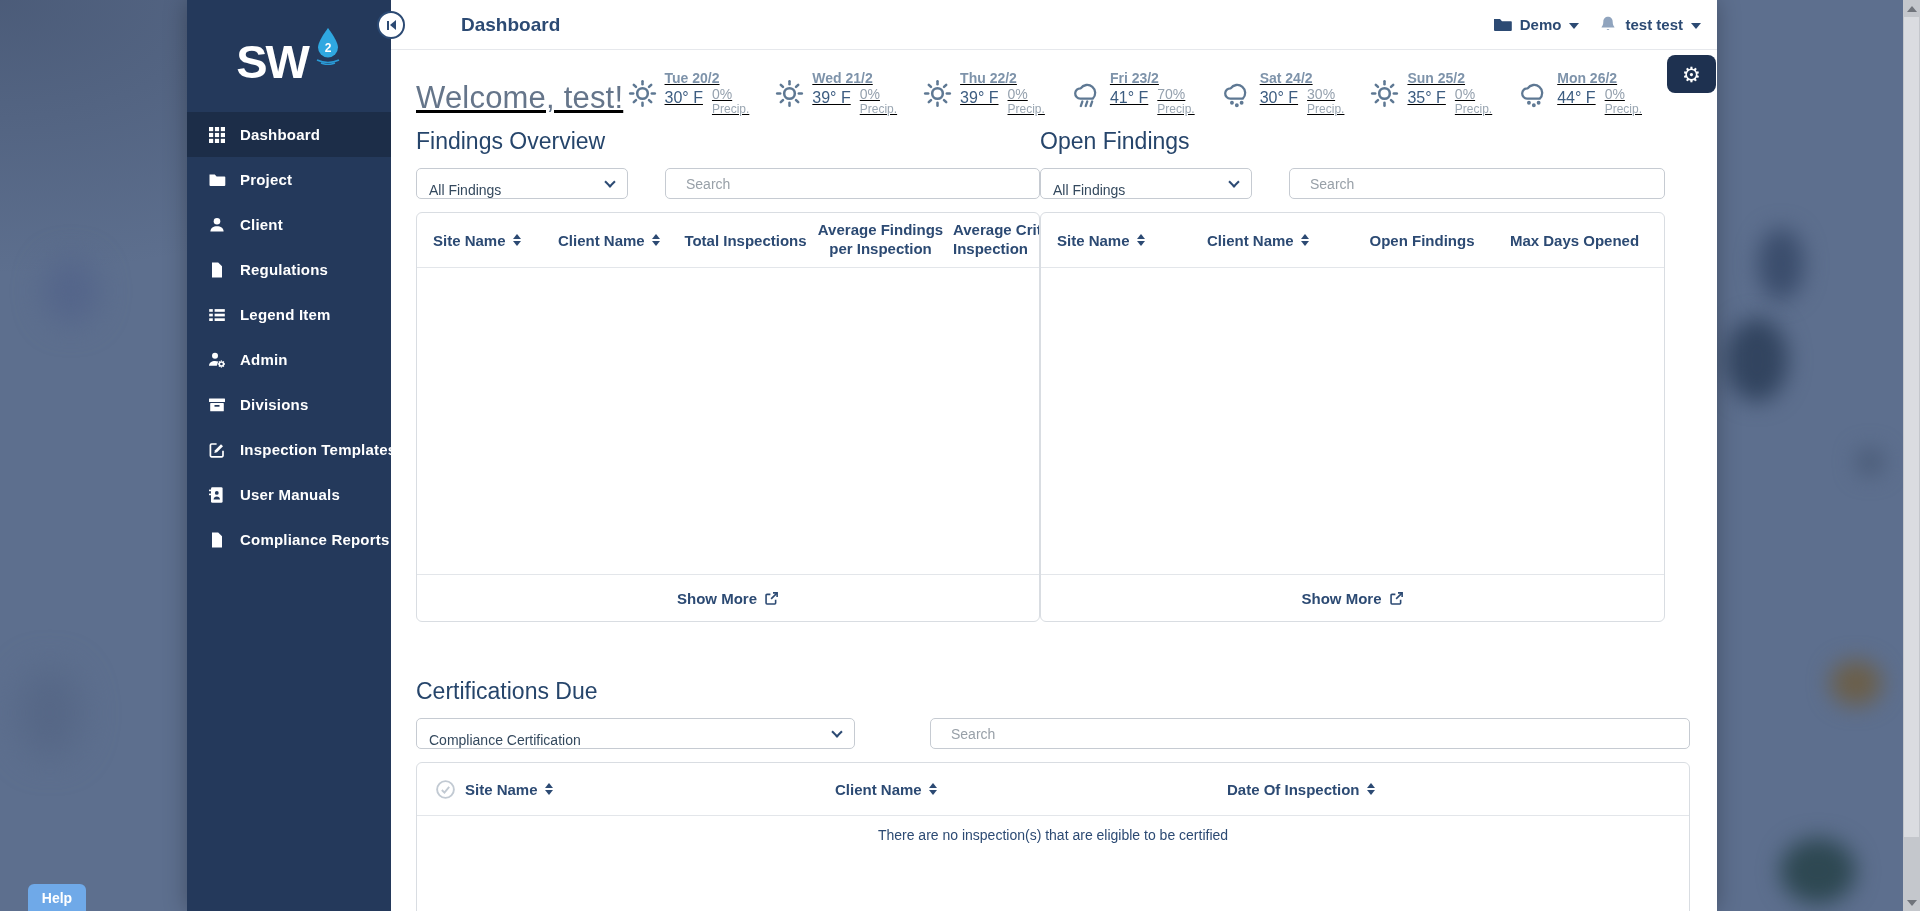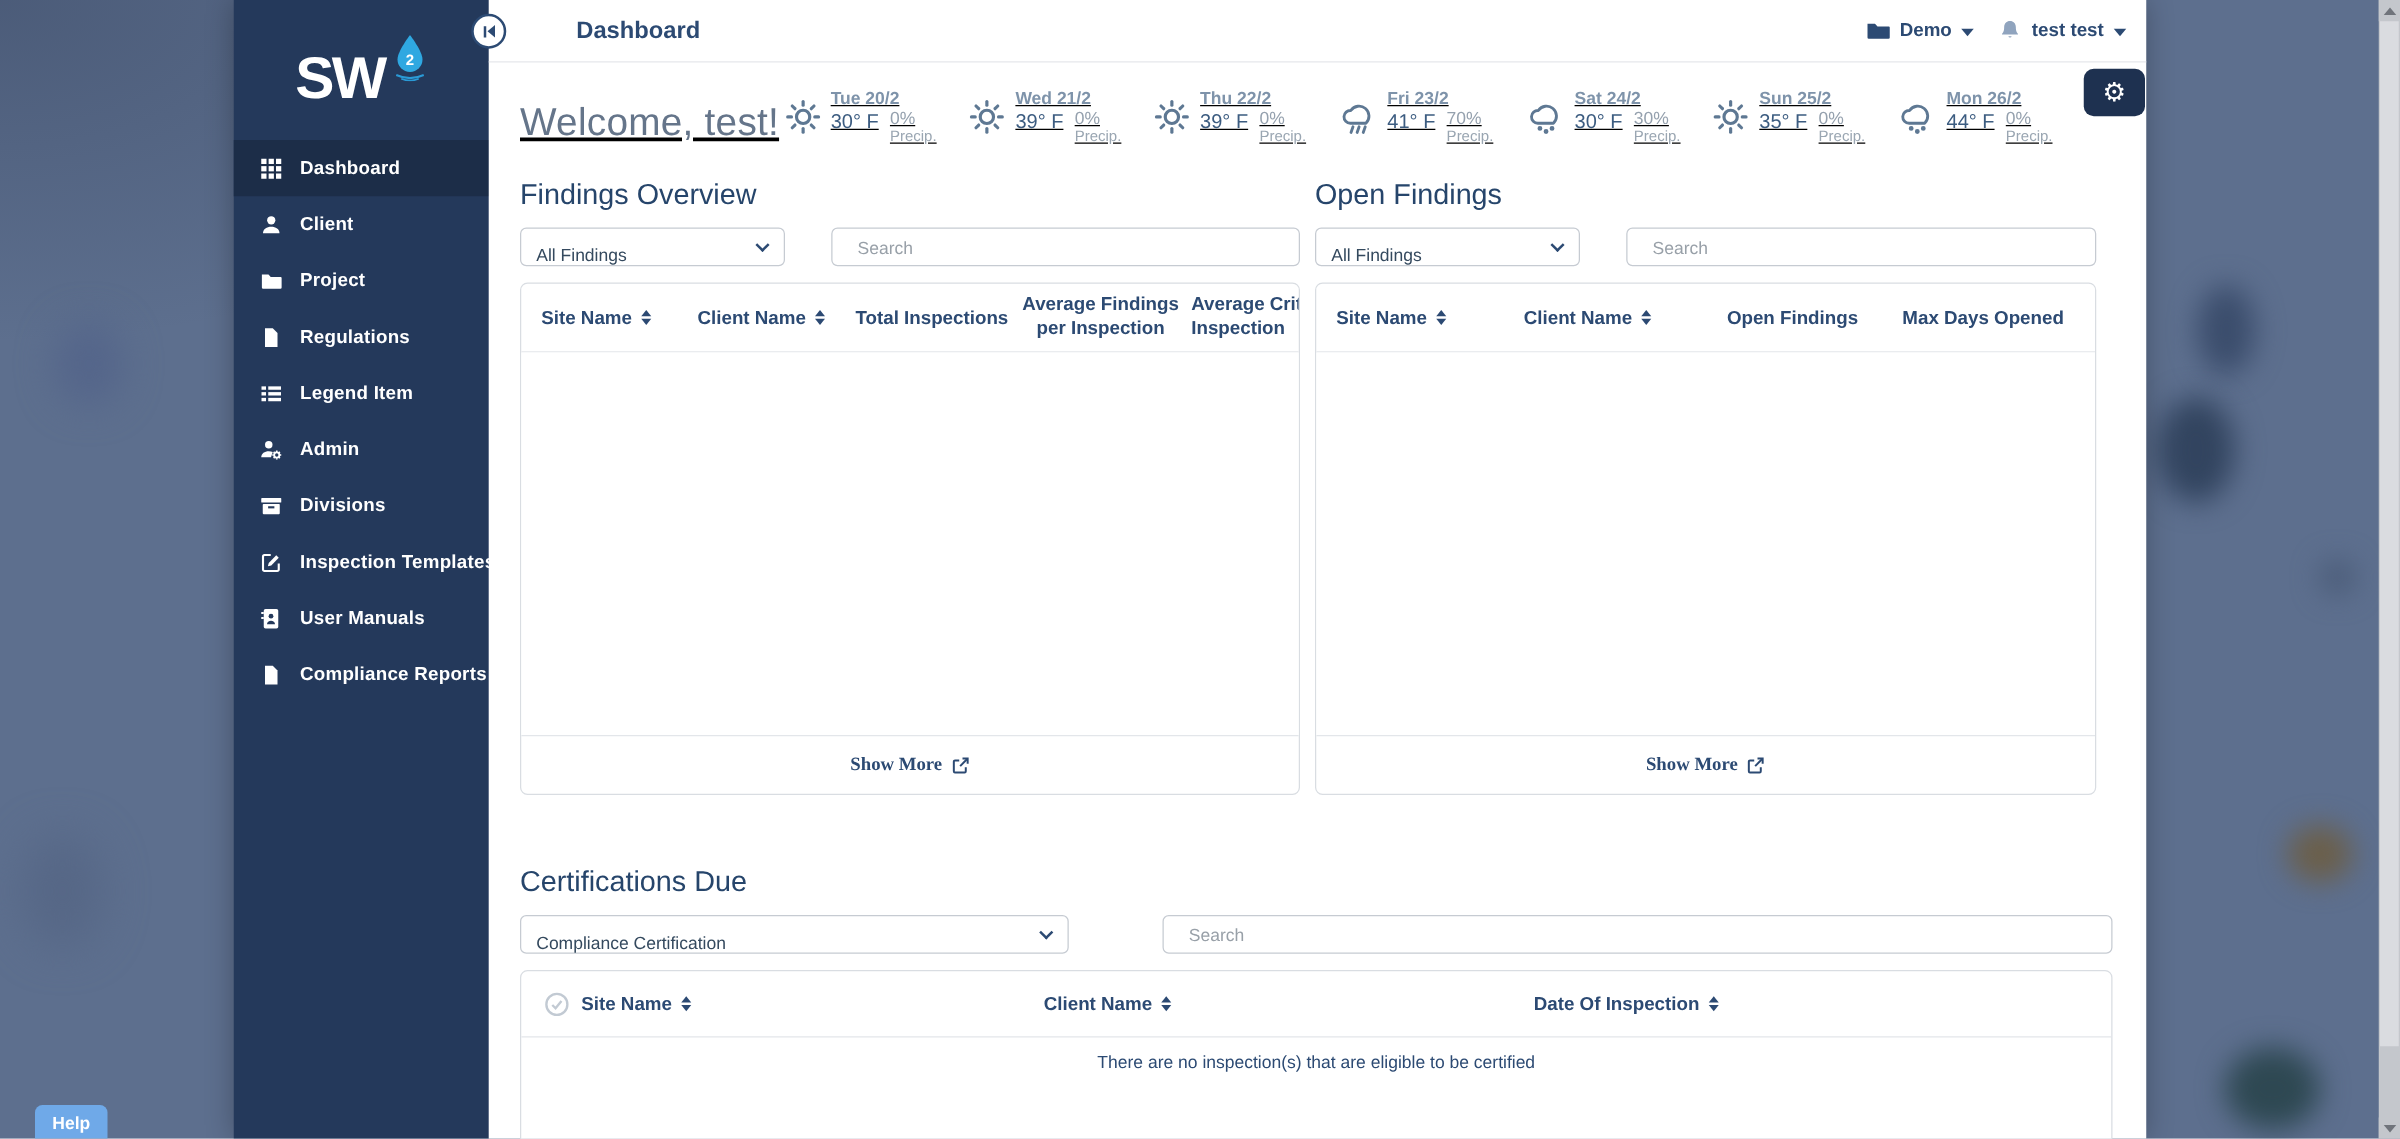--- a/index.html
+++ b/index.html
@@ -57,21 +57,21 @@
   .wx-ic { flex:none; color:#5e7893; display:flex; }
   .wx-day { font-size:14px; font-weight:bold; color:#7e93aa; margin-bottom:1px; white-space:nowrap; }
   .wx-row { display:flex; align-items:flex-start; gap:9px; }
   .wx-temp { font-size:16px; color:#3c5c80; white-space:nowrap; padding-top:2px; }
   .wx-pr { display:flex; flex-direction:column; line-height:1.1; }
   .wx-pct { font-size:14px; color:#95a1ae; }
   .wx-plbl { font-size:12px; color:#9aa6b2; }
   .gear-btn { position:absolute; right:1px; top:55px; width:49px; height:38px; background:#1e3150; border-radius:8px; display:flex; align-items:center; justify-content:center; cursor:pointer; }
   .gear-glyph { color:#fff; font-size:21px; line-height:1; }
 
-  .panels-row { display:flex; gap:12px; margin-top:26px; }
+  .panels-row { display:flex; margin-top:12px; }
   .pcol { flex:none; }
   .pcol.left { width:624px; } .pcol.right { width:625px; }
   .sec-title { font-size:23px; font-weight:500; color:#26456b; margin-bottom:13px; }
   .filter-row { display:flex; }
   .fselect { position:relative; height:31px; border:1px solid #c6cbd2; border-radius:5px; background:#fff; display:flex; align-items:flex-end; padding:0 30px 0 12px; font-size:14px; color:#34495e; cursor:pointer; }
   .fselect .chev { position:absolute; right:13px; top:9px; width:8px; height:8px; border-right:2px solid #2c4a73; border-bottom:2px solid #2c4a73; transform:rotate(45deg); }
   .fo-select, .of-select { width:212px; }
   .search-input { height:31px; border:1px solid #c6cbd2; border-radius:5px; font-size:14px; color:#34495e; padding:0 20px; outline:none; font-family:"Liberation Sans", sans-serif; }
   .search-input::placeholder { color:#98a0a8; }
   .fo-search, .of-search { flex:1; margin-left:37px; }
@@ -82,21 +82,21 @@
   .th.center { justify-content:center; text-align:center; }
   .th .lbl2 { line-height:1.25; }
   .sort { display:inline-flex; flex-direction:column; margin-left:7px; }
   .sort i { display:block; width:0; height:0; border-left:4px solid transparent; border-right:4px solid transparent; }
   .sort .up { border-bottom:5px solid #2c4a73; margin-bottom:2px; }
   .sort .dn { border-top:5px solid #2c4a73; }
   .fo-c1 { width:125px; } .fo-c2 { width:125px; } .fo-c3 { width:125px; white-space:nowrap; justify-content:center; }
   .fo-c4 { width:145px; } .fo-c5 { width:280px; justify-content:flex-start; text-align:left; }
   .of-c1 { width:150px; } .of-c2 { width:150px; } .of-c3 { width:130px; white-space:nowrap; } .of-c4 { width:175px; white-space:nowrap; }
   .tbody-empty { height:306px; background:#fff; }
-  .tfoot { height:47px; border-top:1px solid #e3e6ea; display:flex; align-items:center; justify-content:center;font-family:Liberation Serif, serif; }
+  .tfoot { height:47px; border-top:1px solid #e3e6ea; display:flex; align-items:center; justify-content:center; }
   .show-more { display:flex; align-items:center; gap:7px; cursor:pointer; font-size:15px; font-weight:bold; color:#2c4a73; }
 
   .cert-section { margin-top:56px; }
   .cert-filter-row { display:flex; justify-content:space-between; }
   .cert-select { width:439px; }
   .cert-search { width:760px; margin-left:0; }
   .cert-card { margin-top:13px; }
   .cert-thead { display:flex; align-items:center; height:53px; padding:0 18px; border-bottom:1px solid #e3e6ea; }
   .cert-check { flex:none; margin-right:9px; display:flex; }
   .ct-c1 { width:370px; } .ct-c2 { width:392px; } .ct-c3 { width:300px; }
@@ -145,34 +145,34 @@
               <rect x="6.9" y="12.8" width="4.2" height="4.2"></rect>
               <rect x="12.8" y="12.8" width="4.2" height="4.2"></rect>
           </svg>
         </span>
         <span class="nav-lbl">Dashboard</span>
       </div>
 
       <div class="nav-item">
         <span class="nav-ic">
           <svg width="18" height="18" viewBox="0 0 18 18" fill="#fff">
+            <path d="M1.5 3.5 h5.3 l1.8 2 H16.5 a.8 .8 0 0 1 .8 .8 V14 a1 1 0 0 1 -1 1 H2.5 a1 1 0 0 1 -1-1 Z"></path>
+          </svg>
+        </span>
+        <span class="nav-lbl">Project</span>
+      </div>
+
+      <div class="nav-item">
+        <span class="nav-ic">
+          <svg width="18" height="18" viewBox="0 0 18 18" fill="#fff">
             <circle cx="9" cy="5.2" r="3.3"></circle>
             <path d="M2.4 15.6 c0-3.5 3-5.3 6.6-5.3 s6.6 1.8 6.6 5.3 Z"></path>
           </svg>
         </span>
         <span class="nav-lbl">Client</span>
-      </div>
-
-      <div class="nav-item">
-        <span class="nav-ic">
-          <svg width="18" height="18" viewBox="0 0 18 18" fill="#fff">
-            <path d="M1.5 3.5 h5.3 l1.8 2 H16.5 a.8 .8 0 0 1 .8 .8 V14 a1 1 0 0 1 -1 1 H2.5 a1 1 0 0 1 -1-1 Z"></path>
-          </svg>
-        </span>
-        <span class="nav-lbl">Project</span>
       </div>
 
       <div class="nav-item">
         <span class="nav-ic">
           <svg width="18" height="18" viewBox="0 0 18 18" fill="#fff">
             <path d="M4 1.5 h6.2 L14 5.3 V16.5 H4 Z"></path>
           </svg>
         </span>
         <span class="nav-lbl">Regulations</span>
       </div>

